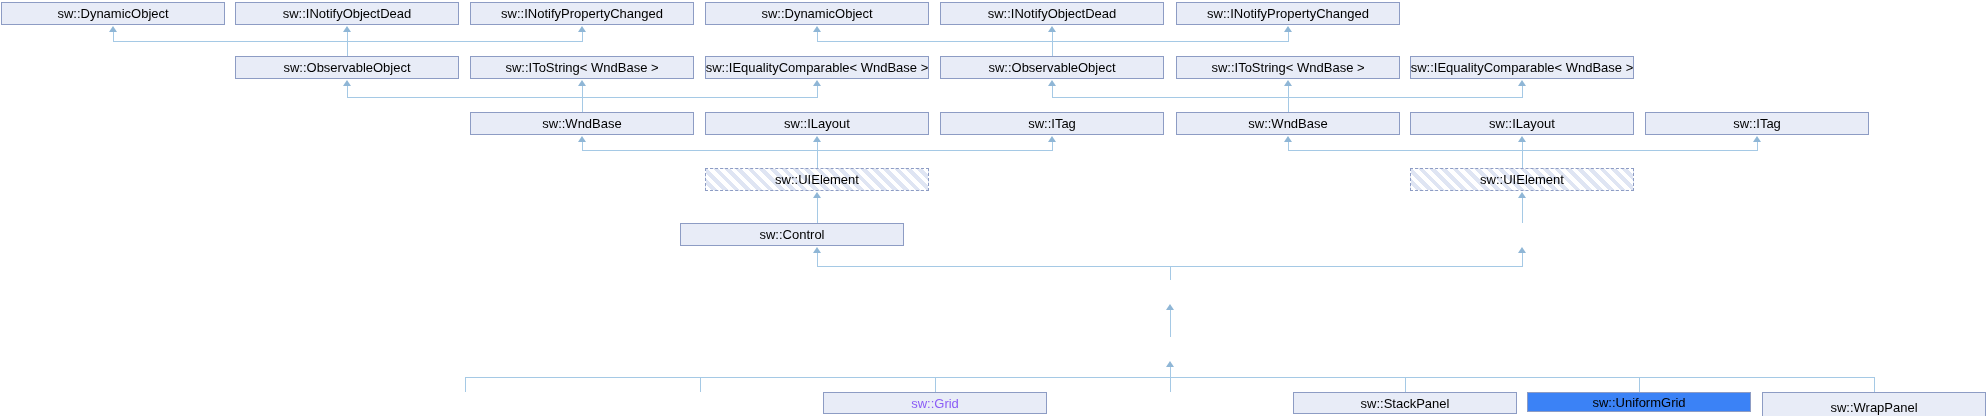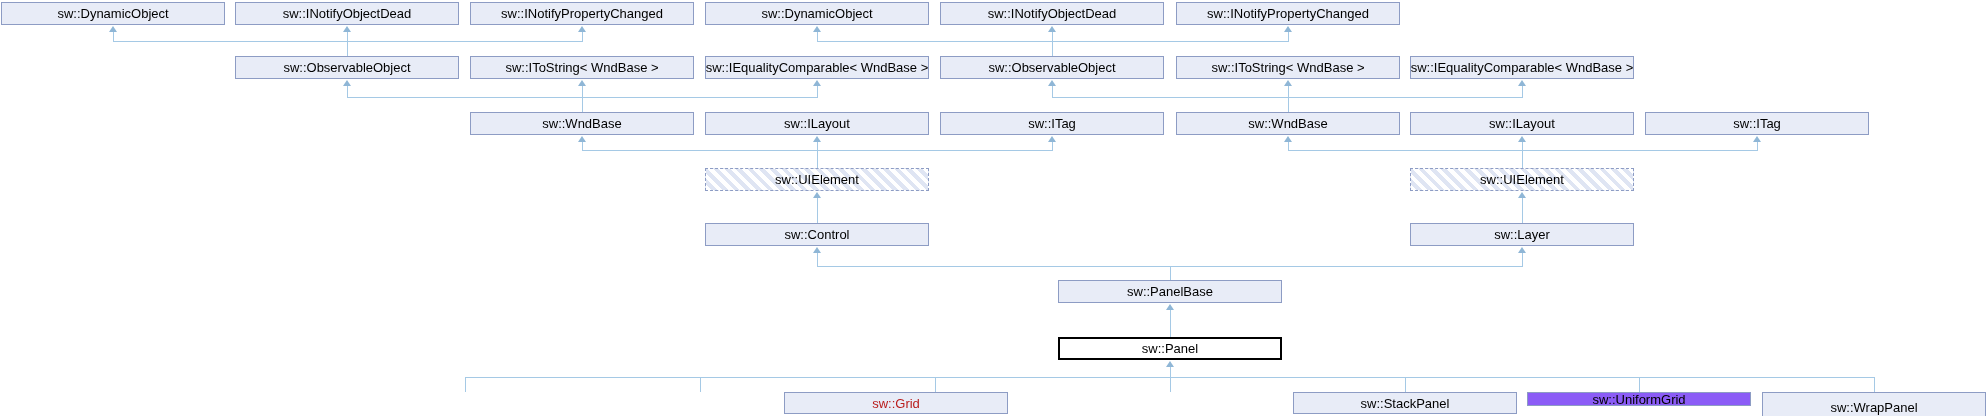--- a/index.html
+++ b/index.html
@@ -118,21 +118,18 @@
     <div class="node" style="left: 1176px; top: 56px; width: 224px; height: 23px; color: rgb(0, 0, 0); background: rgb(232, 236, 247); border: 1px solid rgb(141, 156, 196);">sw::IToString&lt; WndBase &gt;</div>
     <div class="node" style="left: 1410px; top: 56px; width: 224px; height: 23px; color: rgb(0, 0, 0); background: rgb(232, 236, 247); border: 1px solid rgb(141, 156, 196);">sw::IEqualityComparable&lt; WndBase &gt;</div>
     <div class="node" style="left: 470px; top: 112px; width: 224px; height: 23px; color: rgb(0, 0, 0); background: rgb(232, 236, 247); border: 1px solid rgb(141, 156, 196);">sw::WndBase</div>
     <div class="node" style="left: 705px; top: 112px; width: 224px; height: 23px; color: rgb(0, 0, 0); background: rgb(232, 236, 247); border: 1px solid rgb(141, 156, 196);">sw::ILayout</div>
     <div class="node" style="left: 940px; top: 112px; width: 224px; height: 23px; color: rgb(0, 0, 0); background: rgb(232, 236, 247); border: 1px solid rgb(141, 156, 196);">sw::ITag</div>
     <div class="node" style="left: 1176px; top: 112px; width: 224px; height: 23px; color: rgb(0, 0, 0); background: rgb(232, 236, 247); border: 1px solid rgb(141, 156, 196);">sw::WndBase</div>
     <div class="node" style="left: 1410px; top: 112px; width: 224px; height: 23px; color: rgb(0, 0, 0); background: rgb(232, 236, 247); border: 1px solid rgb(141, 156, 196);">sw::ILayout</div>
     <div class="node" style="left: 1645px; top: 112px; width: 224px; height: 23px; color: rgb(0, 0, 0); background: rgb(232, 236, 247); border: 1px solid rgb(141, 156, 196);">sw::ITag</div>
     <div class="node" style="left: 705px; top: 168px; width: 224px; height: 23px; color: rgb(0, 0, 0); border: 1px dashed rgb(141, 156, 196); background: repeating-linear-gradient(45deg, rgb(255, 255, 255) 0px, rgb(255, 255, 255) 4px, rgb(223, 229, 243) 4px, rgb(223, 229, 243) 8px);">sw::UIElement</div>
     <div class="node" style="left: 1410px; top: 168px; width: 224px; height: 23px; color: rgb(0, 0, 0); border: 1px dashed rgb(141, 156, 196); background: repeating-linear-gradient(45deg, rgb(255, 255, 255) 0px, rgb(255, 255, 255) 4px, rgb(223, 229, 243) 4px, rgb(223, 229, 243) 8px);">sw::UIElement</div>
-    <div class="node" style="left: 705px; top: 223px; width: 224px; height: 23px; color: rgb(0, 0, 0); background: rgb(232, 236, 247); border: 1px solid rgb(141, 156, 196);">sw::Control</div>
-    <div class="node" style="left: 1410px; top: 223px; width: 224px; height: 23px; color: rgb(0, 0, 0); background: rgb(232, 236, 247); border: 1px solid rgb(141, 156, 196);">sw::Layer</div>
-    <div class="node" style="left: 1058px; top: 280px; width: 224px; height: 23px; color: rgb(0, 0, 0); background: rgb(232, 236, 247); border: 1px solid rgb(141, 156, 196);">sw::PanelBase</div>
-    <div class="node node-focus" style="left: 1058px; top: 337px; width: 224px; height: 23px; color: rgb(0, 0, 0); background: rgb(255, 255, 255); border: 2px solid rgb(0, 0, 0);">sw::Panel</div>
-    <div class="node" style="left: 784px; top: 392px; width: 224px; height: 22px; color: #b91c1c; background: rgb(232, 236, 247); border: 1px solid rgb(141, 156, 196);">sw::Grid</div>
+    <div class="node" style="left: 680px; top: 223px; width: 224px; height: 23px; color: rgb(0, 0, 0); background: rgb(232, 236, 247); border: 1px solid rgb(141, 156, 196);">sw::Control</div>
+    <div class="node" style="left: 823px; top: 392px; width: 224px; height: 22px; color: #8b5cf6; background: rgb(232, 236, 247); border: 1px solid rgb(141, 156, 196);">sw::Grid</div>
     <div class="node" style="left: 1293px; top: 392px; width: 224px; height: 22px; color: rgb(0, 0, 0); background: rgb(232, 236, 247); border: 1px solid rgb(141, 156, 196);">sw::StackPanel</div>
-    <div class="node" style="left: 1527px; top: 392px; width: 224px; height: 14px; color: rgb(0, 0, 0); background: #8b5cf6; border: 1px solid rgb(141, 156, 196);">sw::UniformGrid</div>
+    <div class="node" style="left: 1527px; top: 392px; width: 224px; height: 20px; color: rgb(0, 0, 0); background: #3b82f6; border: 1px solid rgb(141, 156, 196);">sw::UniformGrid</div>
     <div class="node" style="left: 1762px; top: 392px; width: 224px; height: 30px; color: rgb(0, 0, 0); background: rgb(232, 236, 247); border: 1px solid rgb(141, 156, 196);">sw::WrapPanel</div>
   </div>
 
 </body></html>

